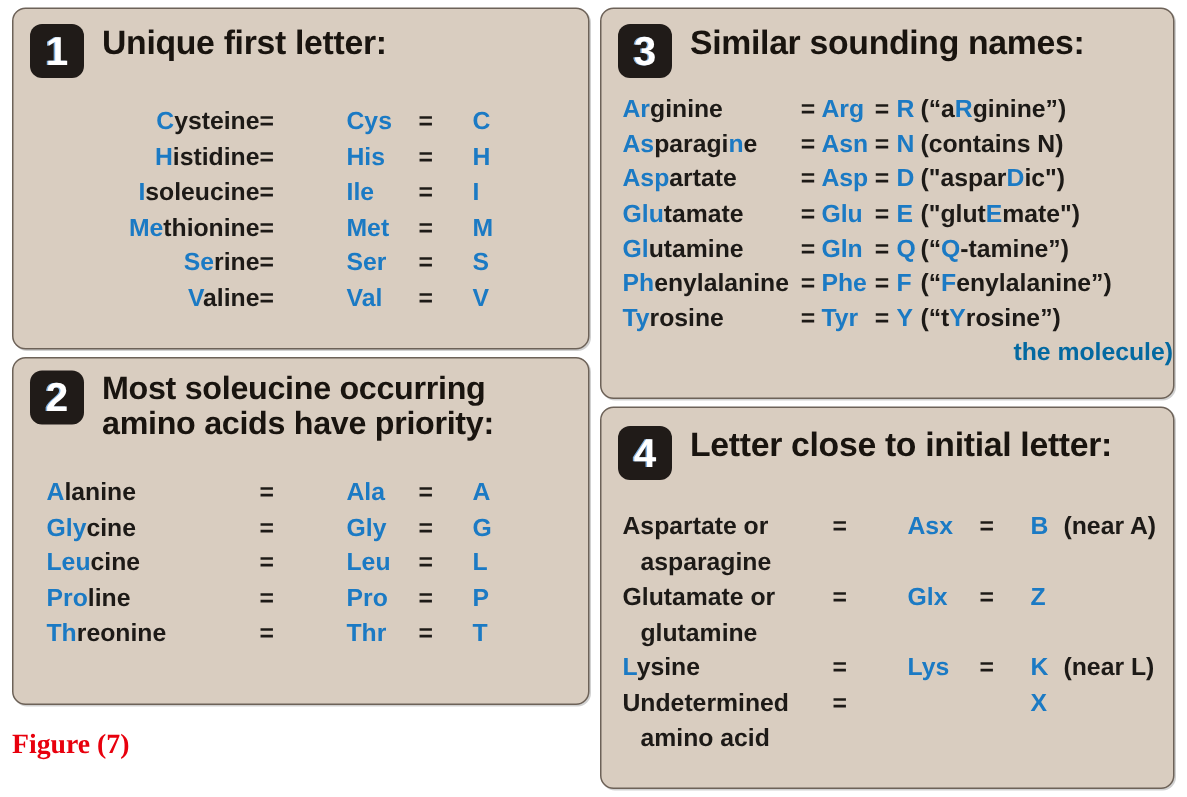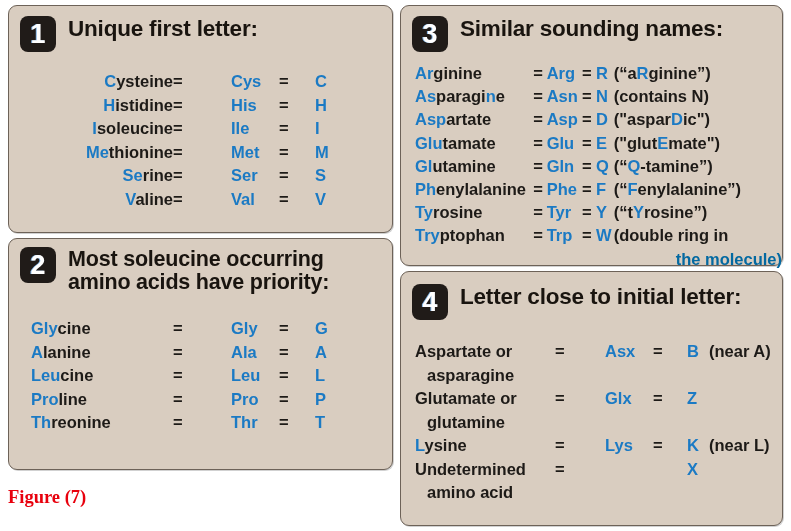--- a/index.html
+++ b/index.html
@@ -174,32 +174,32 @@
     <div class="head">
       <div class="badge">2</div>
       <div class="head-title">
         <div>Most soleucine occurring</div>
         <div>amino acids have priority:</div>
       </div>
     </div>
     <table class="rows" id="tbl-2">
       <tbody>
           <tr>
+            <td class="c-name"><span class="blue">A</span><span class="dark">lanine</span></td>
+            <td class="c-eq1"><span class="eq">=</span></td>
+            <td class="c-abbr"><span class="blue">Ala</span></td>
+            <td class="c-eq2"><span class="eq">=</span></td>
+            <td class="c-let"><span class="blue">A</span></td>
+          </tr>
+          <tr>
             <td class="c-name"><span class="blue">Gly</span><span class="dark">cine</span></td>
             <td class="c-eq1"><span class="eq">=</span></td>
             <td class="c-abbr"><span class="blue">Gly</span></td>
             <td class="c-eq2"><span class="eq">=</span></td>
             <td class="c-let"><span class="blue">G</span></td>
-          </tr>
-          <tr>
-            <td class="c-name"><span class="blue">A</span><span class="dark">lanine</span></td>
-            <td class="c-eq1"><span class="eq">=</span></td>
-            <td class="c-abbr"><span class="blue">Ala</span></td>
-            <td class="c-eq2"><span class="eq">=</span></td>
-            <td class="c-let"><span class="blue">A</span></td>
           </tr>
           <tr>
             <td class="c-name"><span class="blue">Leu</span><span class="dark">cine</span></td>
             <td class="c-eq1"><span class="eq">=</span></td>
             <td class="c-abbr"><span class="blue">Leu</span></td>
             <td class="c-eq2"><span class="eq">=</span></td>
             <td class="c-let"><span class="blue">L</span></td>
           </tr>
           <tr>
             <td class="c-name"><span class="blue">Pro</span><span class="dark">line</span></td>
@@ -276,28 +276,20 @@
           </tr>
           <tr>
             <td class="c-name"><span class="blue">Ty</span><span class="dark">rosine</span></td>
             <td class="c-eq1"><span class="eq">=</span></td>
             <td class="c-abbr"><span class="blue">Tyr</span></td>
             <td class="c-eq2"><span class="eq">=</span></td>
             <td class="c-let"><span class="blue">Y</span></td>
             <td class="c-note"><span class="dark">(“t</span><span class="blue">Y</span><span class="dark">rosine”)</span></td>
           </tr>
           <tr>
-            <td class="c-name"><span class="blue">Try</span><span class="dark">ptophan</span></td>
-            <td class="c-eq1"><span class="eq">=</span></td>
-            <td class="c-abbr"><span class="blue">Trp</span></td>
-            <td class="c-eq2"><span class="eq">=</span></td>
-            <td class="c-let"><span class="blue">W</span></td>
-            <td class="c-note"><span class="dark">(double ring in</span></td>
-          </tr>
-          <tr>
             <td colspan="5"></td>
             <td class="c-note"><span class="cont3">the molecule)</span></td>
           </tr>
         </tbody>
     </table>
   </div>
 
   <div class="panel" id="panel-4">
     <div class="head">
       <div class="badge">4</div>

